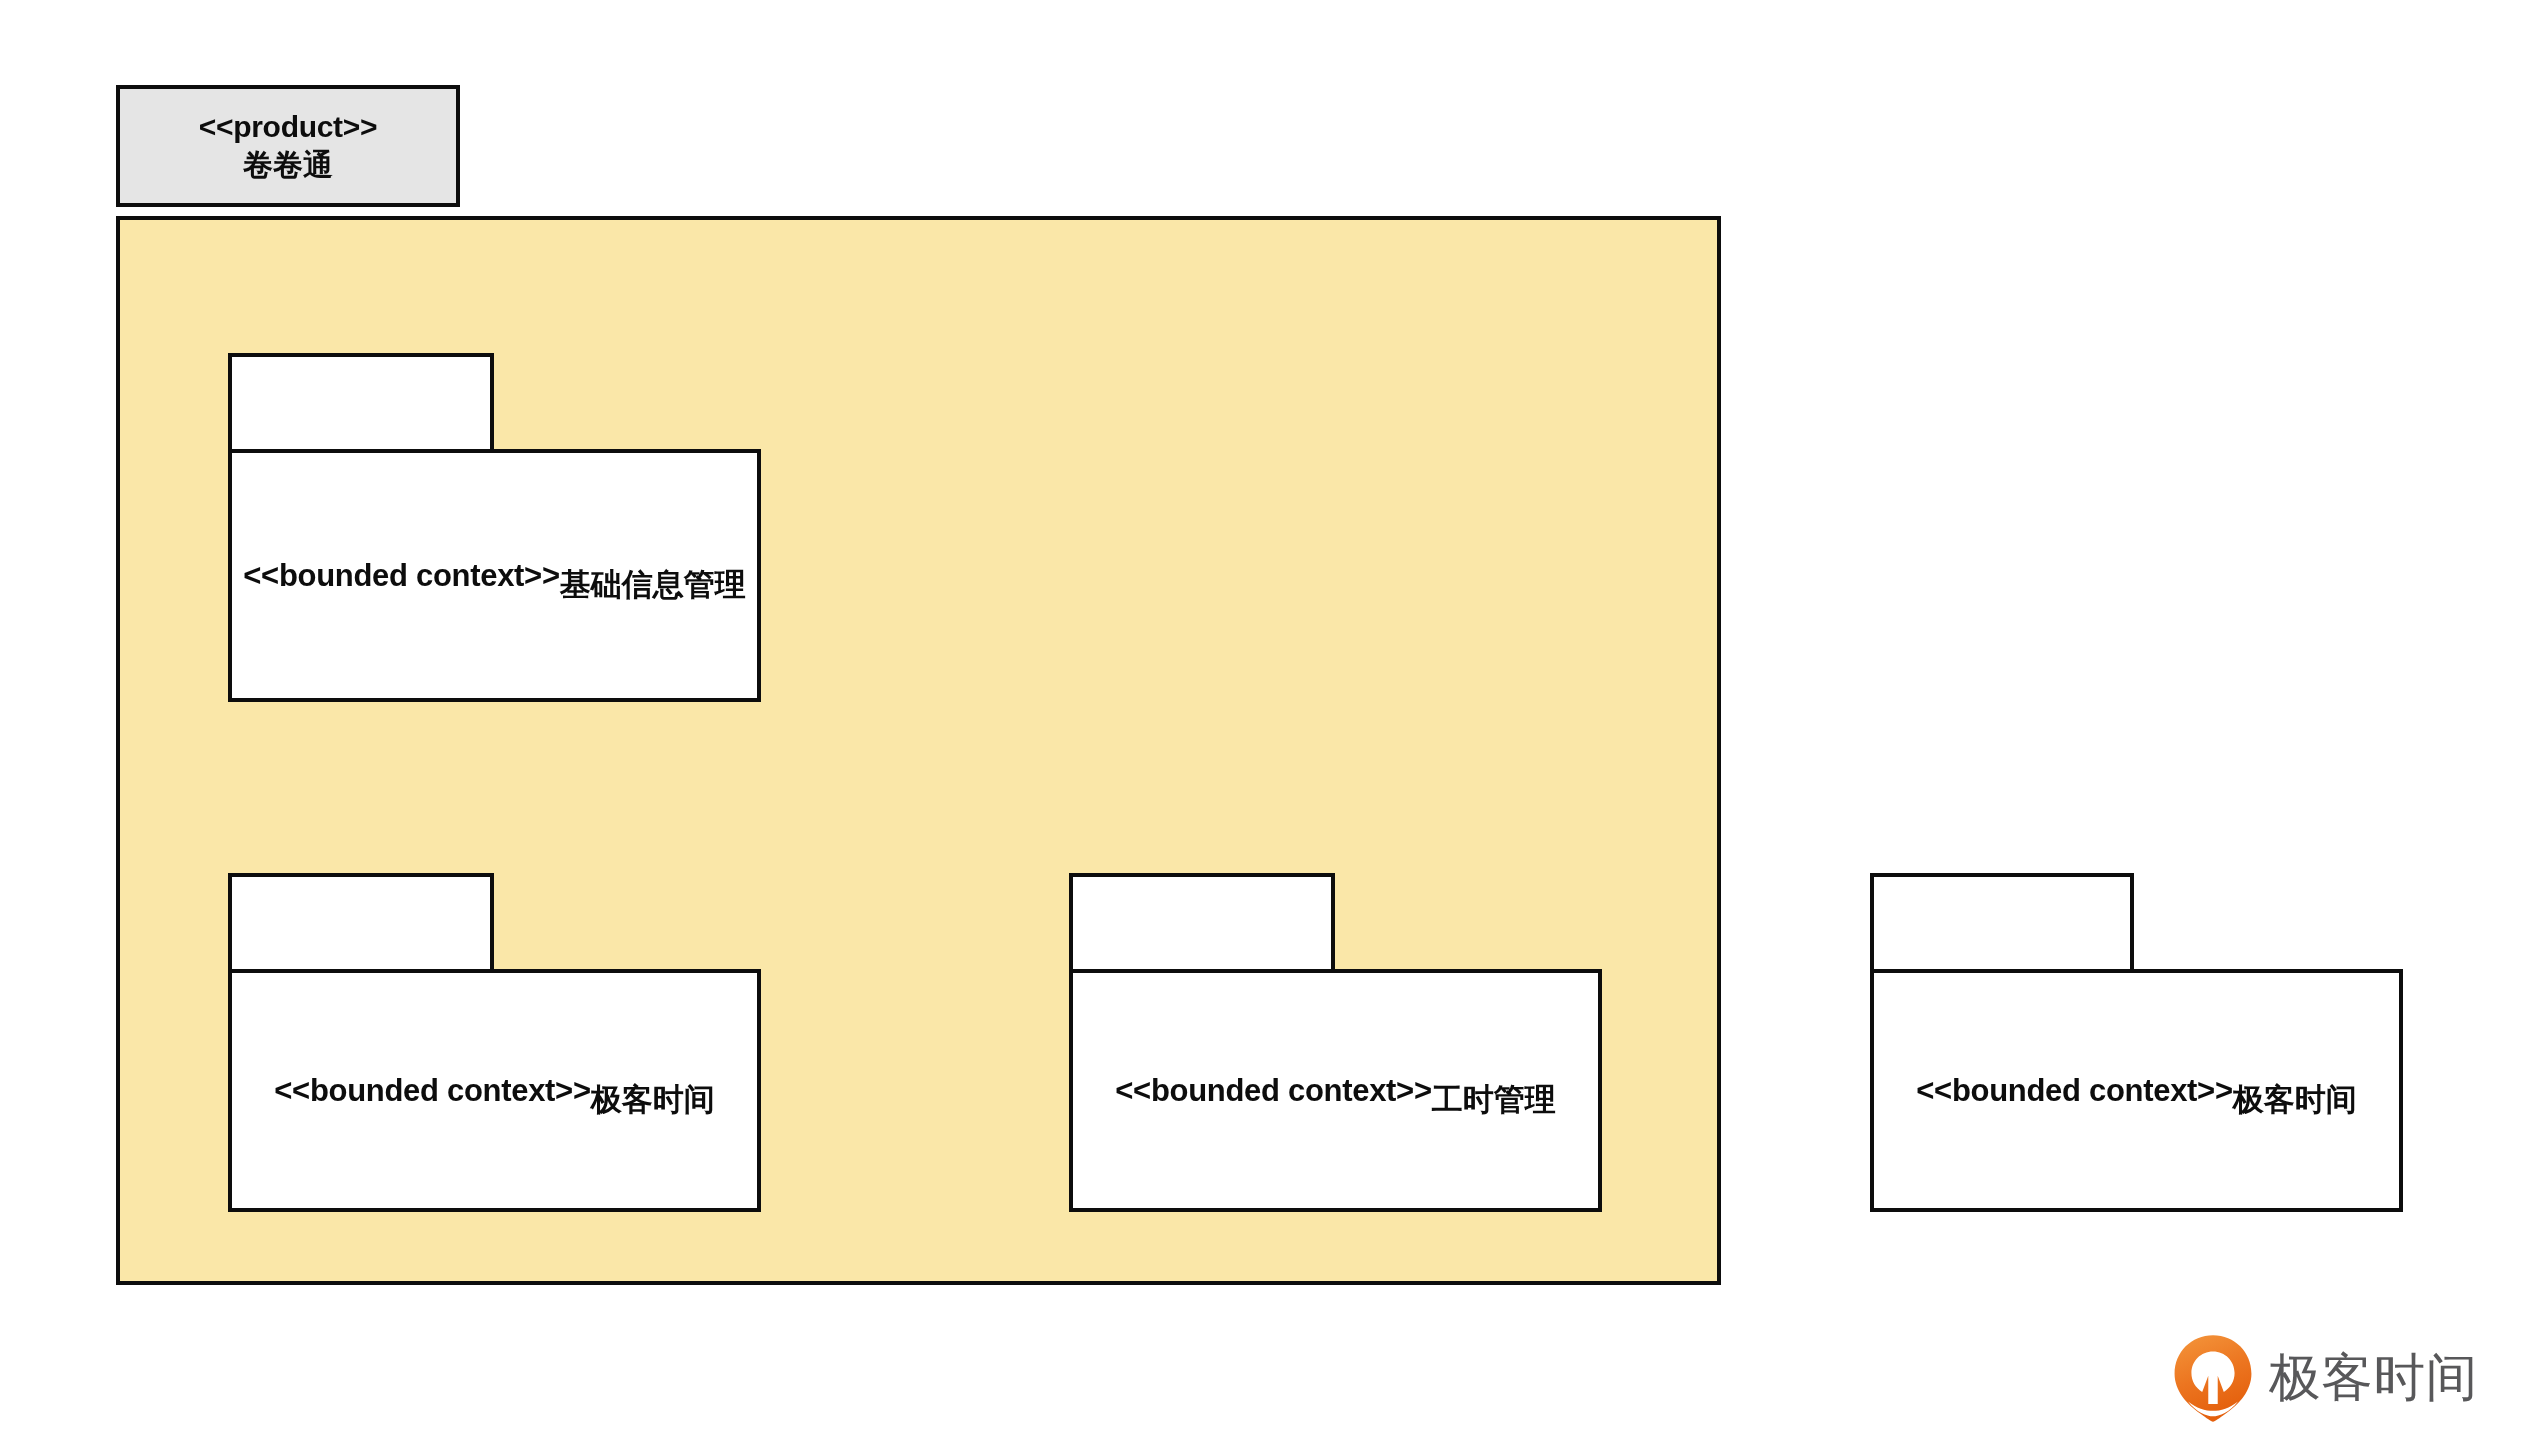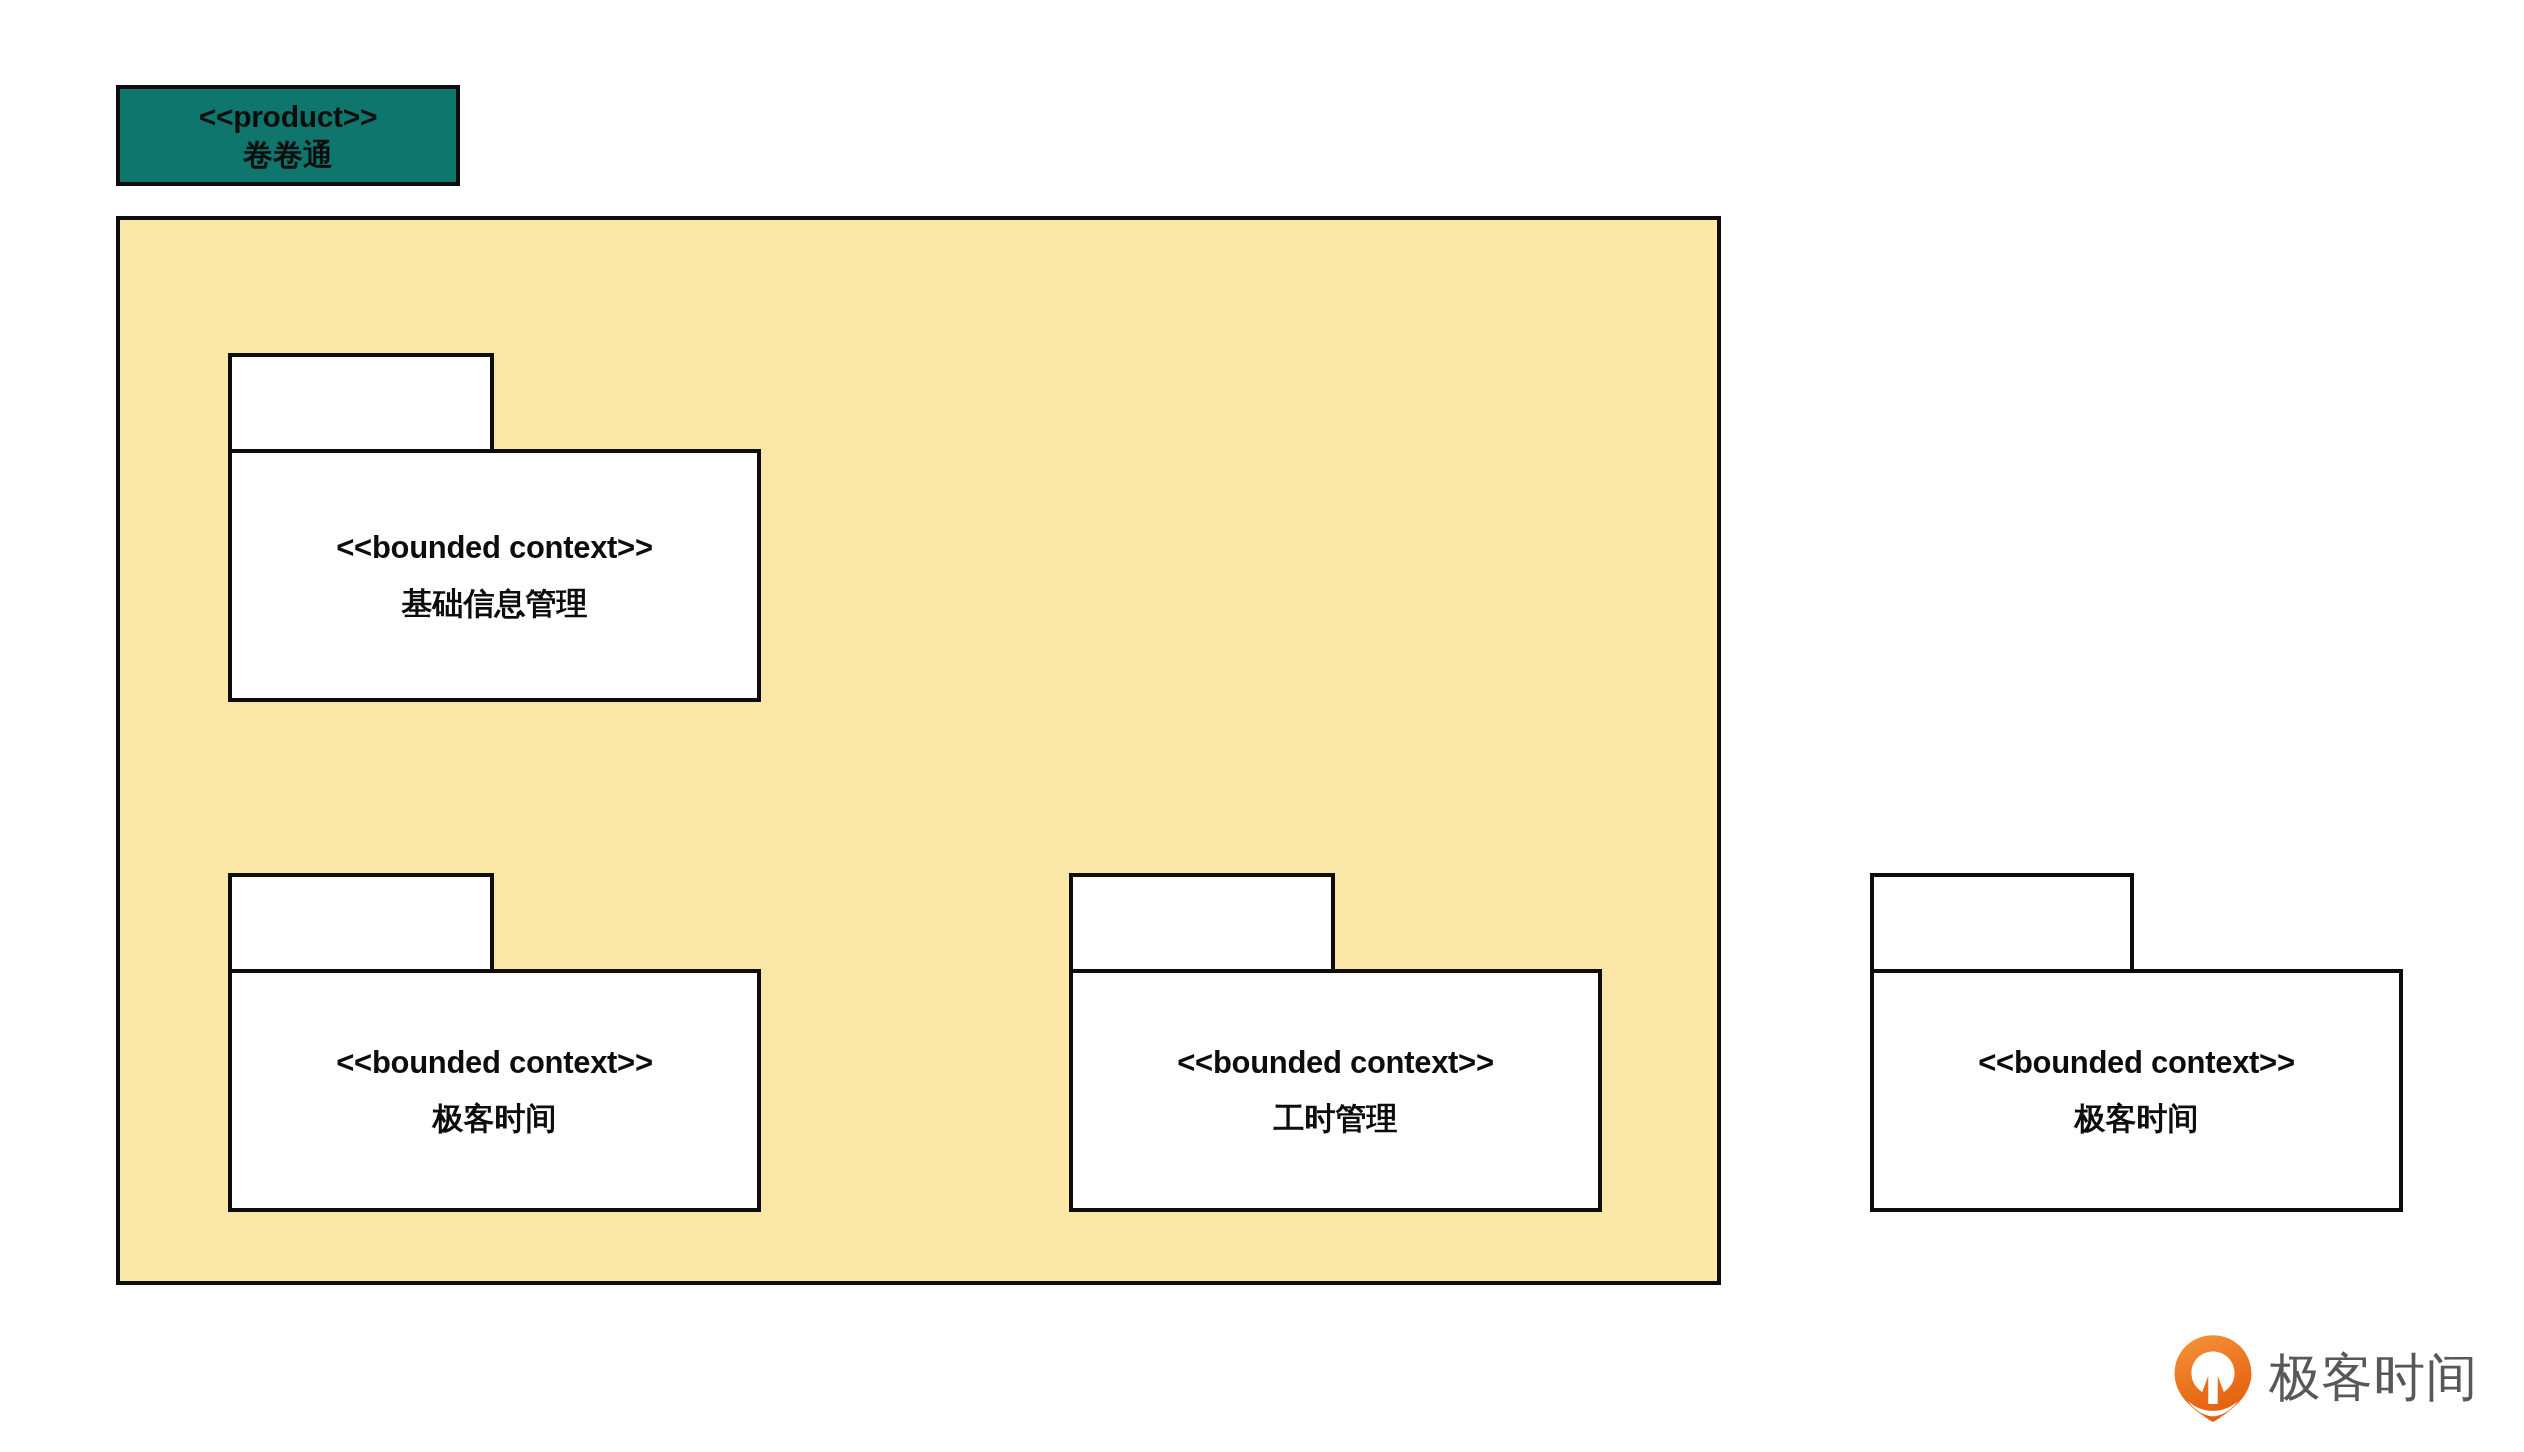--- a/index.html
+++ b/index.html
@@ -25,30 +25,30 @@
   .pkg-tab {
     position: absolute;
     box-sizing: border-box;
     border: 4px solid #0d0d0d;
   }
   .pkg-body {
     position: absolute;
     box-sizing: border-box;
     border: 4px solid #0d0d0d;
     display: flex;
-    flex-direction: column;
+    flex-direction: row;
     align-items: center;
     justify-content: center;
   }
 
   
   .product-tab {
     left: 116px; top: 85px;
-    width: 344px; height: 101px;
-    background: #0f766e;
+    width: 344px; height: 122px;
+    background: #e5e5e5;
     display: flex;
     flex-direction: column;
     align-items: center;
     justify-content: center;
     line-height: 1.12;
   }
   .product-body {
     left: 116px; top: 216px;
     width: 1605px; height: 1069px;
     background: #FAE7A8;

